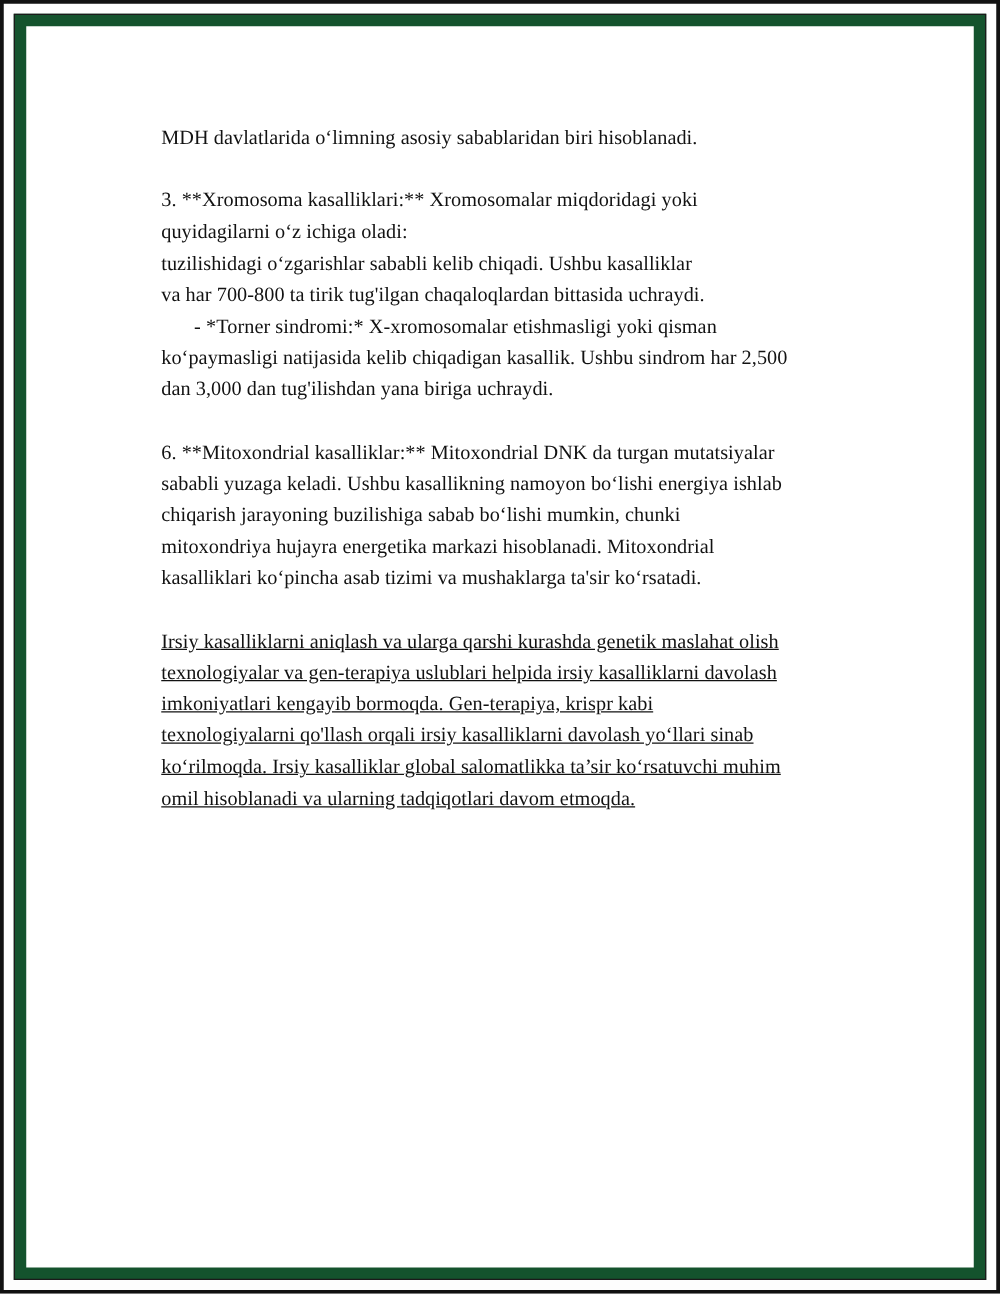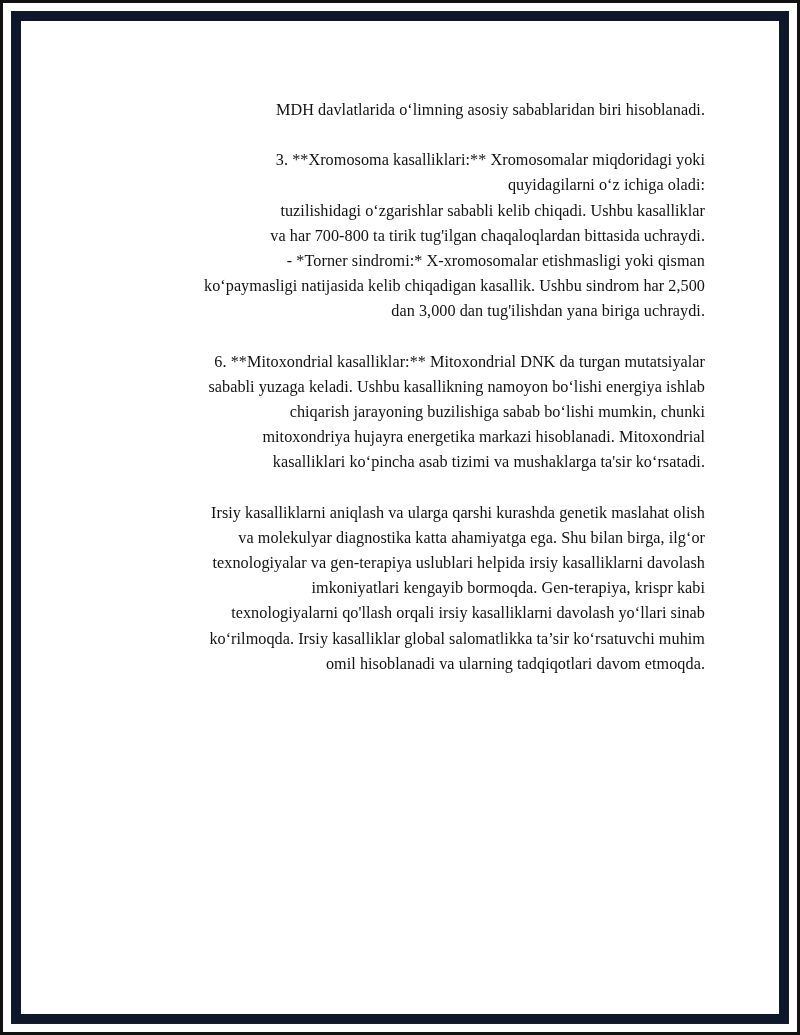--- a/index.html
+++ b/index.html
@@ -26,22 +26,21 @@
     background: #fdfdfd;
   }
   
   #page-frame-inner {
     position: absolute;
     left: 8px;
     top: 8px;
     right: 8px;
     bottom: 8px;
     border: 1px solid #1a1a1a;
-    background: #0f172a;
-    text-align: right;
+    background: #14532d;
   }
   #sheet {
     position: absolute;
     left: 9px;
     top: 9px;
     right: 9px;
     bottom: 9px;
     background: #ffffff;
   }
   #text-column {
@@ -53,20 +52,21 @@
   .para {
     font-size: 16.2px;
     line-height: 25.2px;
     color: #121212;
     margin: 0 0 25px 0;
     letter-spacing: 0.05px;
     -webkit-font-smoothing: antialiased;
   }
   .para:last-child {
     margin-bottom: 16px;
+    text-decoration: underline;
   }
   .line {
     display: block;
     white-space: pre;
   }
   .line.indented {
     padding-left: 14px;
   }
 </style>
 </head>
@@ -91,21 +91,20 @@
             </p>
             <p class="para">
               <span class="line">6. **Mitoxondrial kasalliklar:** Mitoxondrial DNK da turgan mutatsiyalar</span>
               <span class="line">sababli yuzaga keladi. Ushbu kasallikning namoyon bo‘lishi energiya ishlab</span>
               <span class="line">chiqarish jarayoning buzilishiga sabab bo‘lishi mumkin, chunki</span>
               <span class="line">mitoxondriya hujayra energetika markazi hisoblanadi. Mitoxondrial</span>
               <span class="line">kasalliklari ko‘pincha asab tizimi va mushaklarga ta'sir ko‘rsatadi.</span>
             </p>
             <p class="para">
               <span class="line">Irsiy kasalliklarni aniqlash va ularga qarshi kurashda genetik maslahat olish</span>
-              <span class="line">va molekulyar diagnostika katta ahamiyatga ega. Shu bilan birga, ilg‘or</span>
               <span class="line">texnologiyalar va gen-terapiya uslublari helpida irsiy kasalliklarni davolash</span>
               <span class="line">imkoniyatlari kengayib bormoqda. Gen-terapiya, krispr kabi</span>
               <span class="line">texnologiyalarni qo'llash orqali irsiy kasalliklarni davolash yo‘llari sinab</span>
               <span class="line">ko‘rilmoqda. Irsiy kasalliklar global salomatlikka ta’sir ko‘rsatuvchi muhim</span>
               <span class="line">omil hisoblanadi va ularning tadqiqotlari davom etmoqda.</span>
             </p>
           </div>
       </div>
     </div>
   </div>

